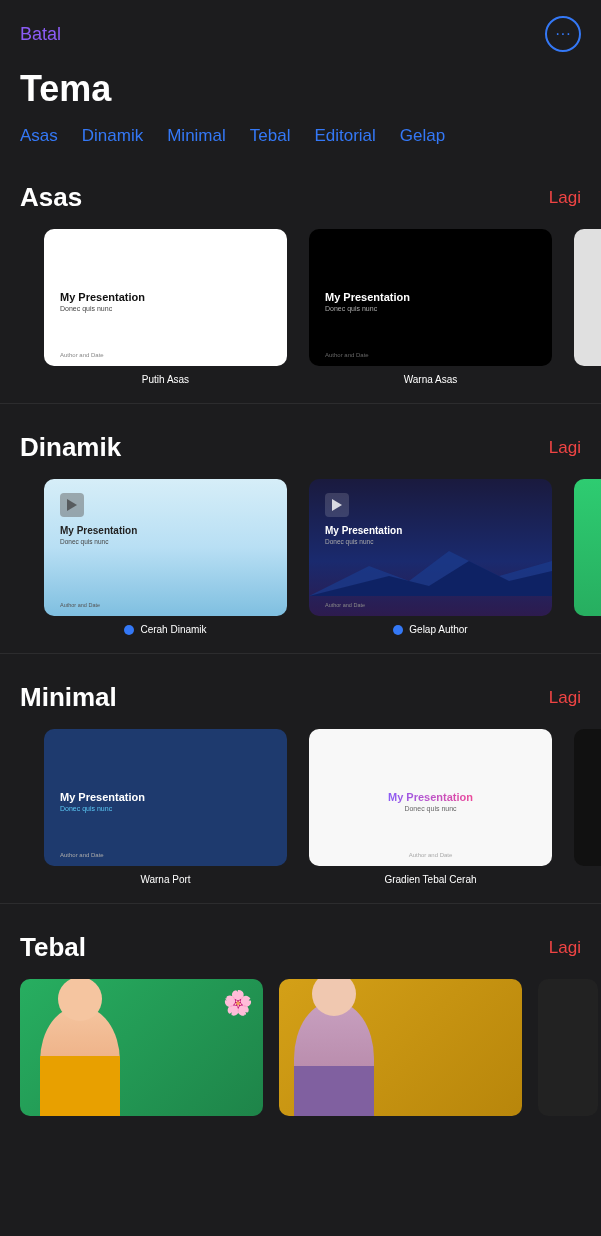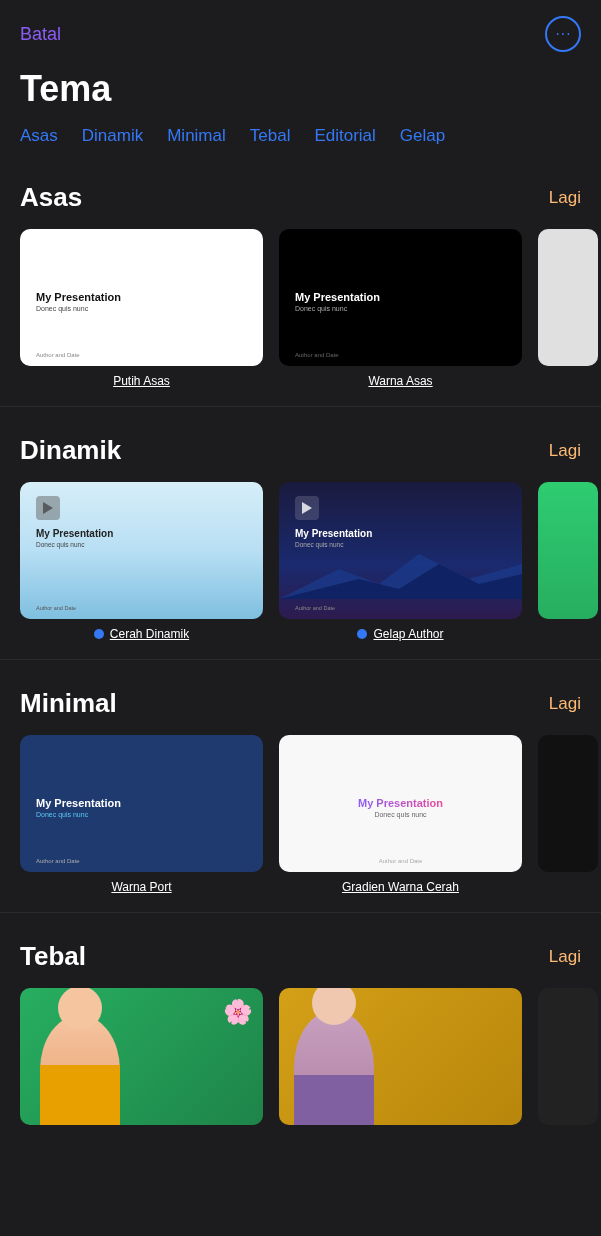--- a/index.html
+++ b/index.html
@@ -66,50 +66,50 @@
       display: flex;
       justify-content: space-between;
       align-items: center;
       margin-bottom: 16px;
     }
     .section-title {
       font-size: 26px;
       font-weight: 700;
     }
     .lagi-btn {
-      color: #fdba74;
+      color: #ef4444;
       font-size: 17px;
       background: none;
       border: none;
       cursor: pointer;
     }
     .cards-row {
       display: flex;
-      gap: 16px;
+      gap: 22px;
       overflow-x: visible;
+      margin-left: 24px;
     }
     .card {
       display: flex;
       flex-direction: column;
       align-items: center;
       flex-shrink: 0;
     }
     .card-thumb {
       width: 243px;
       height: 137px;
       border-radius: 10px;
       overflow: hidden;
       position: relative;
       margin-bottom: 8px;
     }
     .card-label {
-      font-size: 12px;
+      font-size: 10px;
       color: #fff;
       text-align: center;
-      text-decoration: underline;
     }
     
     .thumb-white-basic {
       background: #fff;
       width: 100%;
       height: 100%;
       display: flex;
       flex-direction: column;
       justify-content: center;
       padding: 18px 16px 10px 16px;
@@ -478,21 +478,21 @@
     </div>
 
     <div class="card">
       <div class="card-thumb">
         <div class="thumb-gradien">
           <div class="t-title">My Presentation</div>
           <div class="t-sub">Donec quis nunc</div>
           <div class="t-author">Author and Date</div>
         </div>
       </div>
-      <span class="card-label">Gradien Warna Cerah</span>
+      <span class="card-label">Gradien Tebal Cerah</span>
     </div>
 
     <div class="card">
       <div style="width:60px;height:137px;background:#111;border-radius:10px;"></div>
     </div>
   </div>
 </div>
 
 <div class="section-divider"></div>
 

